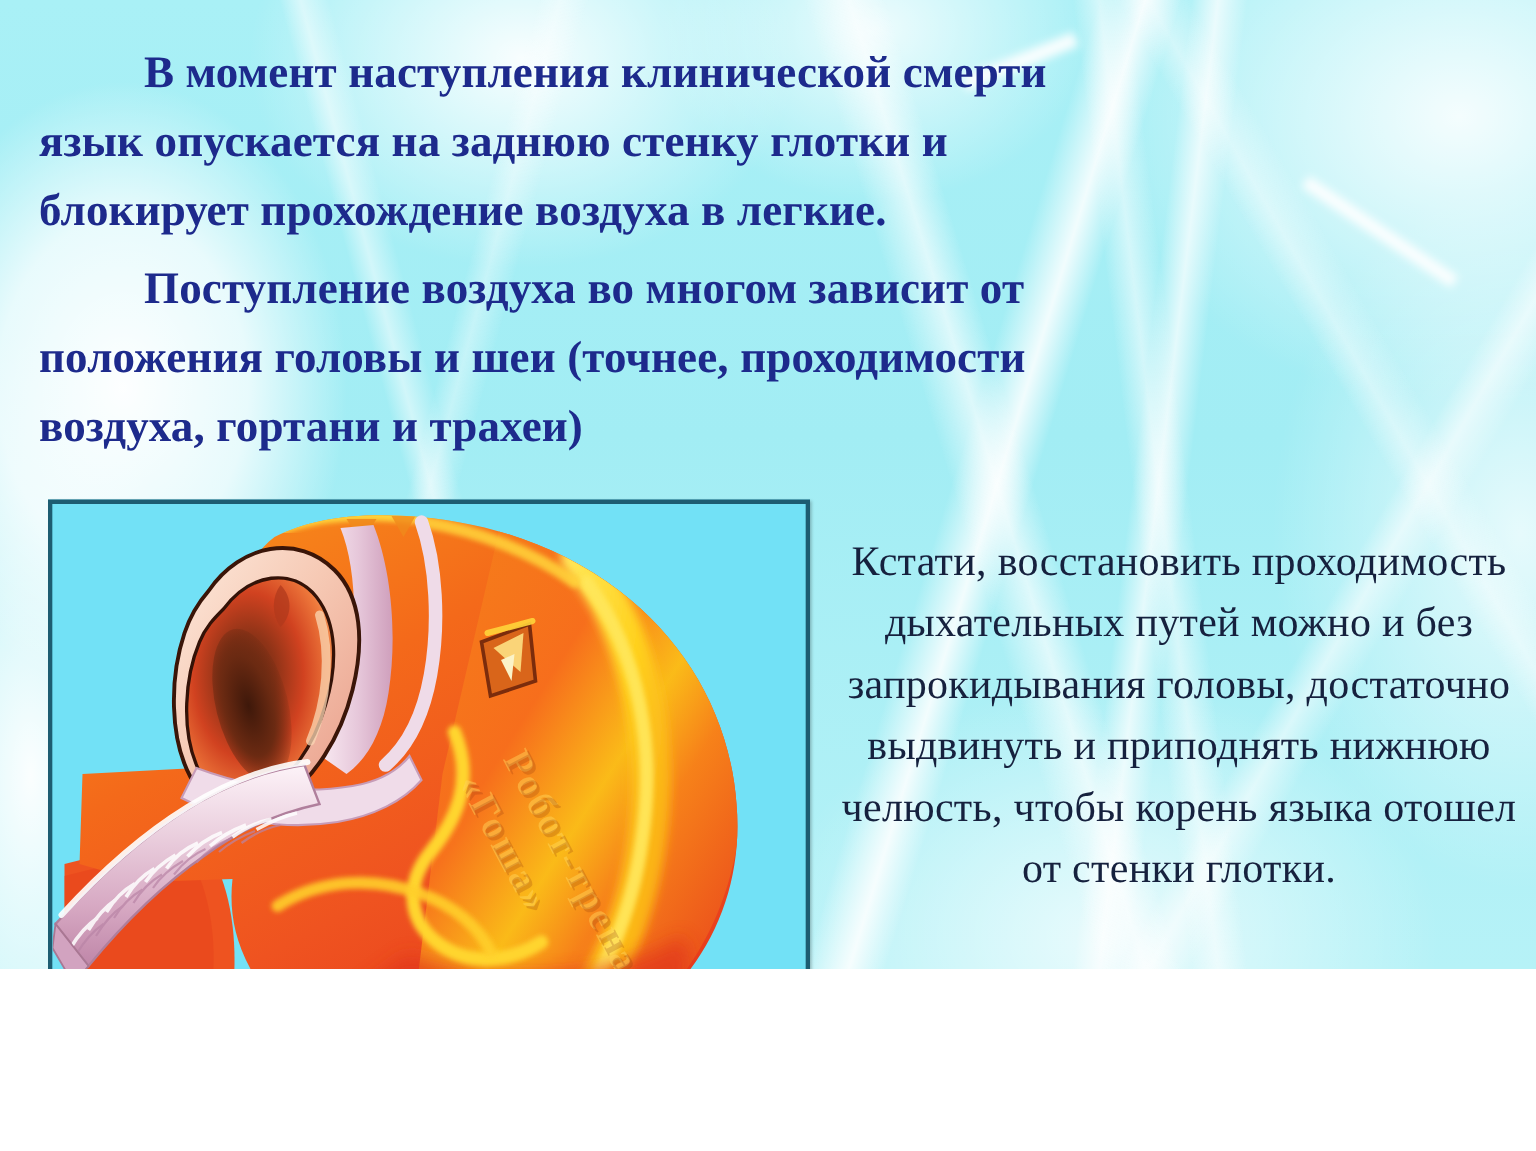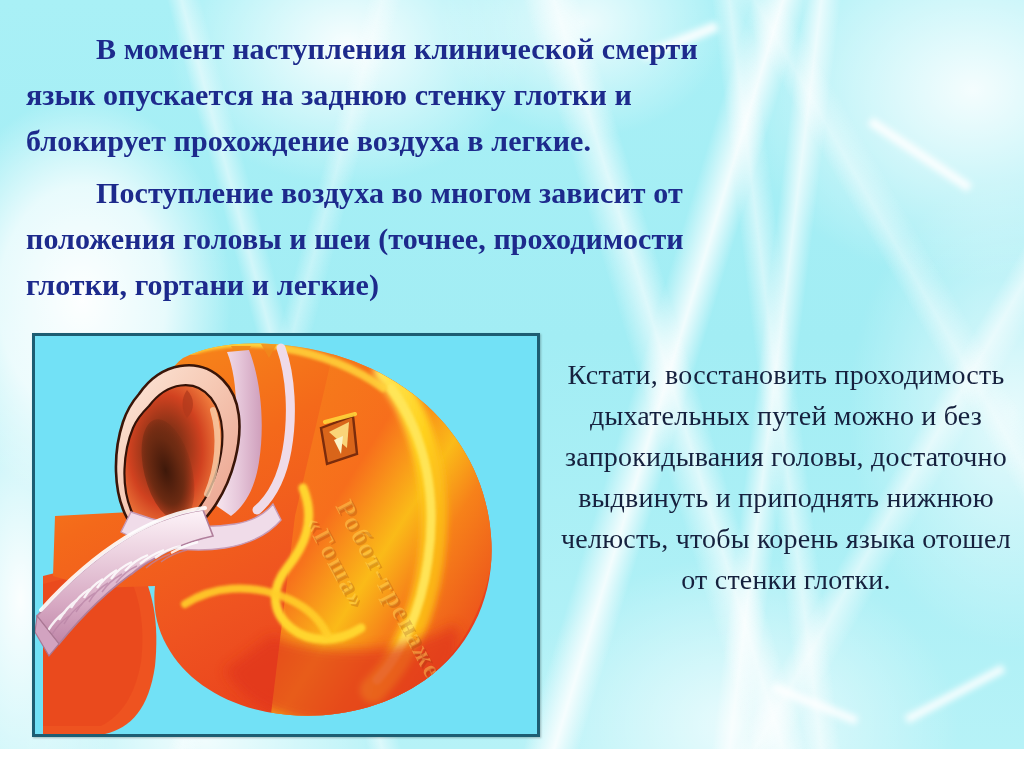--- a/index.html
+++ b/index.html
@@ -4,21 +4,21 @@
 <title>Slide</title>
 <style>
   html, body {
     margin: 0;
     padding: 0;
     background: #ffffff;
   }
   #slide {
     position: relative;
     width: 1024px;
-    height: 749px;
+    height: 646px;
     overflow: hidden;
     background-color: #d946ef;
     font-family: "Liberation Serif", "DejaVu Serif", serif;
   }
 
   
   .bg-layer {
     position: absolute;
     inset: 0;
     pointer-events: none;
@@ -132,21 +132,21 @@
 
   <div class="bg-layer bg-base"></div>
   <div class="bg-layer bg-streaks"></div>
   <div class="bg-shard" style="left:640px;top:36px;width:80px;height:10px;transform:rotate(-22deg);"></div>
   <div class="bg-shard" style="left:860px;top:150px;width:120px;height:9px;transform:rotate(34deg);"></div>
   <div class="bg-shard" style="left:900px;top:690px;width:110px;height:8px;transform:rotate(-28deg);"></div>
   <div class="bg-shard" style="left:770px;top:700px;width:90px;height:8px;transform:rotate(22deg);"></div>
 
   <div class="headline-block">
     <p class="headline">В момент наступления клинической смерти язык опускается на заднюю стенку глотки и блокирует прохождение воздуха в легкие.</p>
-    <p class="headline">Поступление воздуха во многом зависит от положения головы и шеи (точнее, проходимости глотки, гортани и легкие)</p>
+    <p class="headline">Поступление воздуха во многом зависит от положения головы и шеи (точнее, проходимости воздуха, гортани и трахеи)</p>
   </div>
 
   <div class="figure-frame">
     <div class="figure-inner">
       <svg class="anatomy-svg" viewBox="0 0 502 398" preserveAspectRatio="none">
         <defs>
 
           <linearGradient id="gHead" x1="0.15" y1="0.05" x2="0.75" y2="1">
             <stop offset="0%" stop-color="#f7891a"></stop>
             <stop offset="30%" stop-color="#f4691a"></stop>

